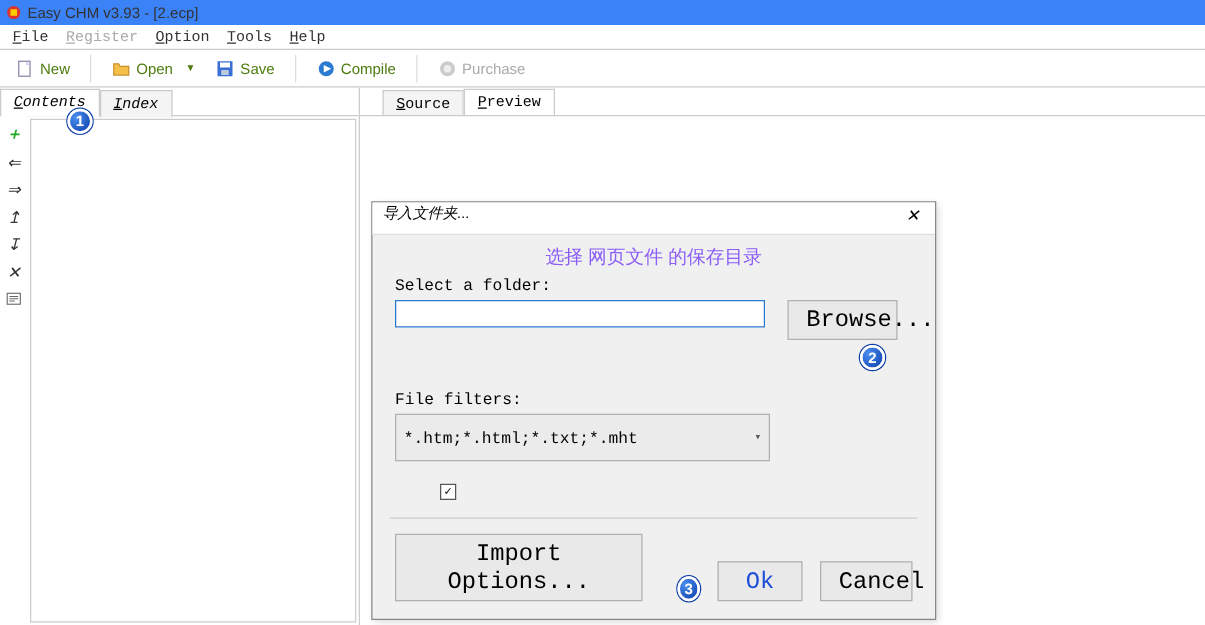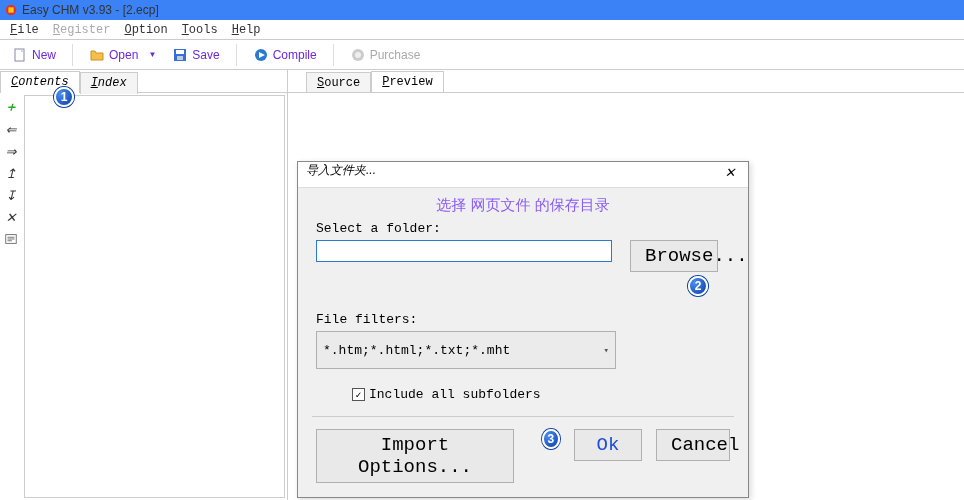--- a/index.html
+++ b/index.html
@@ -51,21 +51,21 @@
   border-bottom: 1px solid #ccc;
   gap: 0;
   position: relative;
 }
 .tbtn {
   display: flex;
   align-items: center;
   gap: 4px;
   padding: 3px 8px;
   cursor: default;
-  color: #6d28d9;
+  color: #4d7c0f;
   position: relative;
 }
 .tbtn.disabled { color: #aaa; }
 .tbtn .caret {
   margin-left: 6px;
   font-size: 8px;
 }
 .tb-sep {
   width: 1px;
   height: 22px;
@@ -259,21 +259,21 @@
   justify-content: center;
   font-size: 10px;
 }
 .hr {
   height: 1px;
   background: #ccc;
   margin: 0 -4px 12px -4px;
 }
 .btn-row {
   display: flex;
-  align-items: flex-start;
+  align-items: flex-end;
   gap: 14px;
   position: relative;
 }
 .btn-row .spacer { flex: 1; }
 
 
 .badge {
   position: absolute;
   width: 20px;
   height: 20px;
@@ -432,21 +432,20 @@
     <div class="filter-row">
       <div class="form-label">File filters:</div>
       <div class="combo">
         <span>*.htm;*.html;*.txt;*.mht</span>
         <span class="caret">▾</span>
       </div>
     </div>
 
     <div class="checkbox-row">
       <span class="checkbox">✓</span>
-      <span>Include all subfolders</span>
     </div>
 
     <div class="hr"></div>
 
     <div class="btn-row">
       <button class="btn">Import Options...</button>
       <span class="spacer"></span>
       <div class="badge" style="position:relative;">3</div>
       <button class="btn disabled" style="width:74px">Ok</button>
       <button class="btn" style="width:74px">Cancel</button>

